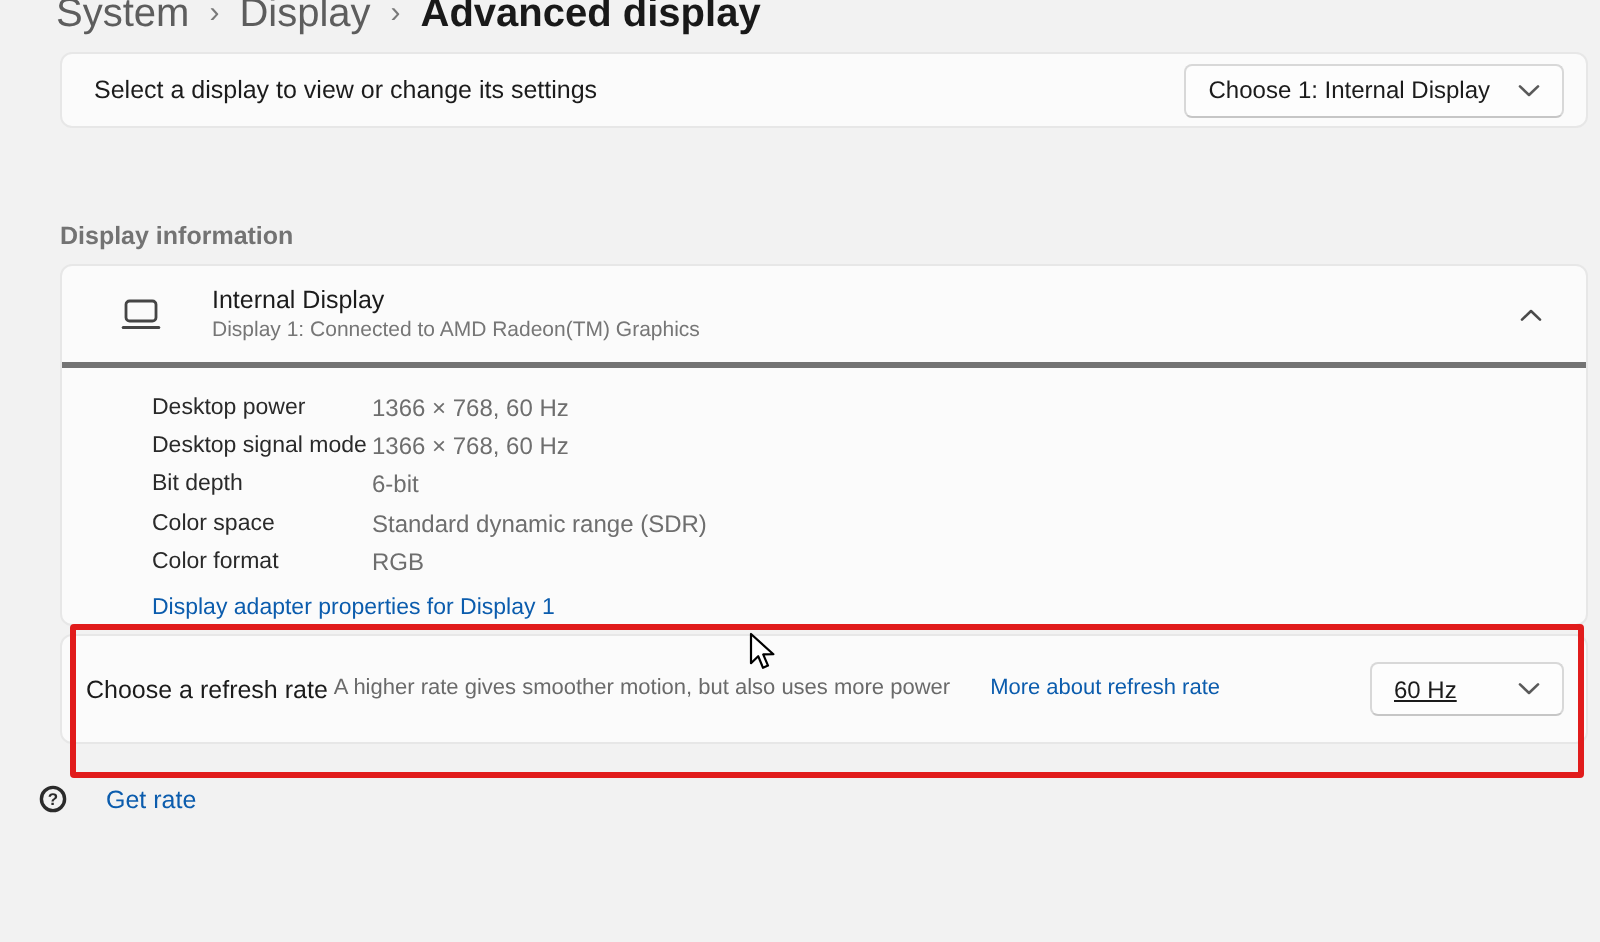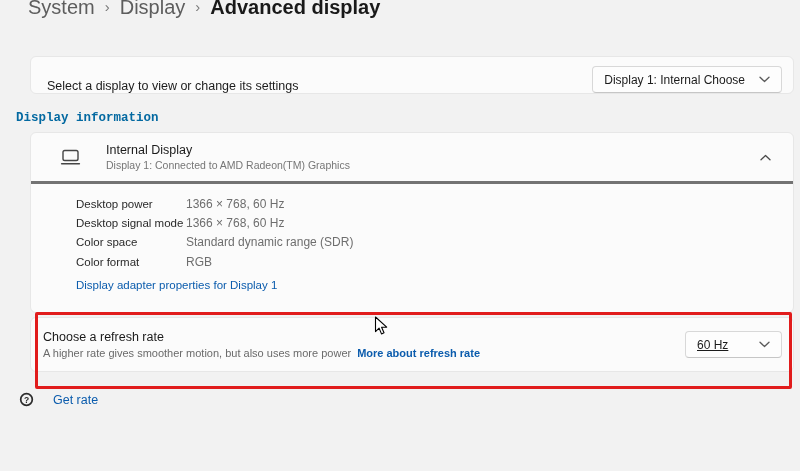--- a/index.html
+++ b/index.html
@@ -14,52 +14,52 @@
   
   .breadcrumb { position:absolute; left:28px; top:-6px; font-size:20px; line-height:26px;
     color:#5d5d5d; display:flex; align-items:center; gap:10px; white-space:nowrap; }
   .crumb { color:#5d5d5d; cursor:pointer; }
   .crumb-sep { color:#7a7a7a; font-size:15px; }
   .crumb-current { color:#191919; font-weight:700; }
 
   
   .card { position:absolute; left:30px; width:764px; background:#fbfbfb;
     border:1px solid #e7e7e7; border-radius:6px; }
-  .card-select { top:56px; height:38px; display:flex; align-items:flex-end; padding:0 11px 0 16px; }
+  .card-select { top:26px; height:38px; display:flex; align-items:center; padding:0 11px 0 16px; }
   .select-label { font-size:12.5px; color:#1b1b1b; }
 
   .dropdown { margin-left:auto; height:27px; min-width:156px; background:#fdfdfd;
     border:1px solid #d8d8d8; border-bottom-color:#c6c6c6; border-radius:4px;
     display:flex; align-items:center; justify-content:space-between;
     padding:0 11px; font-size:12px; color:#1b1b1b; cursor:default; }
   .dropdown .dd-chevron { margin-left:14px; display:flex; }
 
-  .section-title { position:absolute; left:16px; top:111px; font-size:12.5px; font-weight:700; color:#0369a1;font-family:Liberation Mono, monospace; }
+  .section-title { position:absolute; left:30px; top:111px; font-size:12.5px; font-weight:700; color:#737373; }
 
   .card-info { top:132px; height:181px; }
   .expander-header { height:51px; display:flex; align-items:center; padding:0 16px 0 28px;
     border-bottom:3px solid #737373; }
   .device-icon { width:22px; display:flex; justify-content:center; margin-right:25px; }
   .header-text { display:flex; flex-direction:column; gap:1px; }
   .device-name { font-size:12.5px; color:#1b1b1b; line-height:15px; }
   .device-desc { font-size:10.5px; color:#767676; line-height:13px; }
   .expander-chevron { margin-left:auto; padding:4px 6px; display:flex; cursor:pointer; }
 
   .expander-body { padding:10px 16px 0 45px; }
   .detail-row { display:flex; height:19.3px; align-items:center; }
   .detail-label { width:110px; font-size:11.5px; color:#2a2a2a; }
   .detail-value { font-size:12px; color:#6e6e6e; }
   .adapter-link { display:inline-block; margin-top:8px; font-size:11.5px; color:#0b5cad;
     text-decoration:none; cursor:pointer; }
 
   .card-refresh { top:317px; height:55px; display:flex; align-items:center; padding:0 11px 0 12px; }
-  .rr-text { display:flex; flex-direction:column; gap:3px; }
+  .rr-text { display:flex; flex-direction:row; gap:3px; }
   .rr-title { font-size:12.5px; color:#1b1b1b; }
   .rr-sub { font-size:11px; color:#6a6a6a; }
-  .rr-link { color:#0b5cad; font-weight:700; text-decoration:none; margin-left:6px; cursor:pointer; }
+  .rr-link { color:#0b5cad; font-weight:400; text-decoration:none; margin-left:20px; cursor:pointer; }
   .dd-refresh { min-width:97px;text-decoration:underline; }
 
   
   .red-box { position:absolute; left:35px; top:312px; width:757px; height:77px;
     border:3px solid #e11c1c; border-radius:2px; pointer-events:none; background:transparent; }
 
   
   .footer { position:absolute; left:19px; top:392px; display:flex; align-items:center; gap:19px; }
   .get-help-link { font-size:12.5px; color:#0b5cad; text-decoration:none; cursor:pointer; }
 
@@ -74,21 +74,21 @@
     <span class="crumb">System</span>
     <span class="crumb-sep">›</span>
     <span class="crumb">Display</span>
     <span class="crumb-sep">›</span>
     <span class="crumb-current">Advanced display</span>
   </div>
 
   <div class="card card-select">
     <span class="select-label">Select a display to view or change its settings</span>
     <div class="dropdown">
-      <span>Display 1: Internal Choose</span>
+      <span>Choose 1: Internal Display</span>
       <span class="dd-chevron">
         <svg width="11" height="7" viewBox="0 0 11 7">
             <path d="M1 1.2l4.5 4.3L10 1.2" fill="none" stroke="#5a5a5a" stroke-width="1.3" stroke-linecap="round" stroke-linejoin="round"></path>
           </svg>
       </span>
     </div>
   </div>
 
   <div class="section-title">Display information</div>
 
@@ -111,20 +111,24 @@
       </span>
     </div>
     <div class="expander-body">
       <div class="detail-row">
         <span class="detail-label">Desktop power</span>
         <span class="detail-value">1366 × 768, 60 Hz</span>
       </div>
       <div class="detail-row">
         <span class="detail-label">Desktop signal mode</span>
         <span class="detail-value">1366 × 768, 60 Hz</span>
+      </div>
+      <div class="detail-row">
+        <span class="detail-label">Bit depth</span>
+        <span class="detail-value">6-bit</span>
       </div>
       <div class="detail-row">
         <span class="detail-label">Color space</span>
         <span class="detail-value">Standard dynamic range (SDR)</span>
       </div>
       <div class="detail-row">
         <span class="detail-label">Color format</span>
         <span class="detail-value">RGB</span>
       </div>
       <a class="adapter-link">Display adapter properties for Display 1</a>

